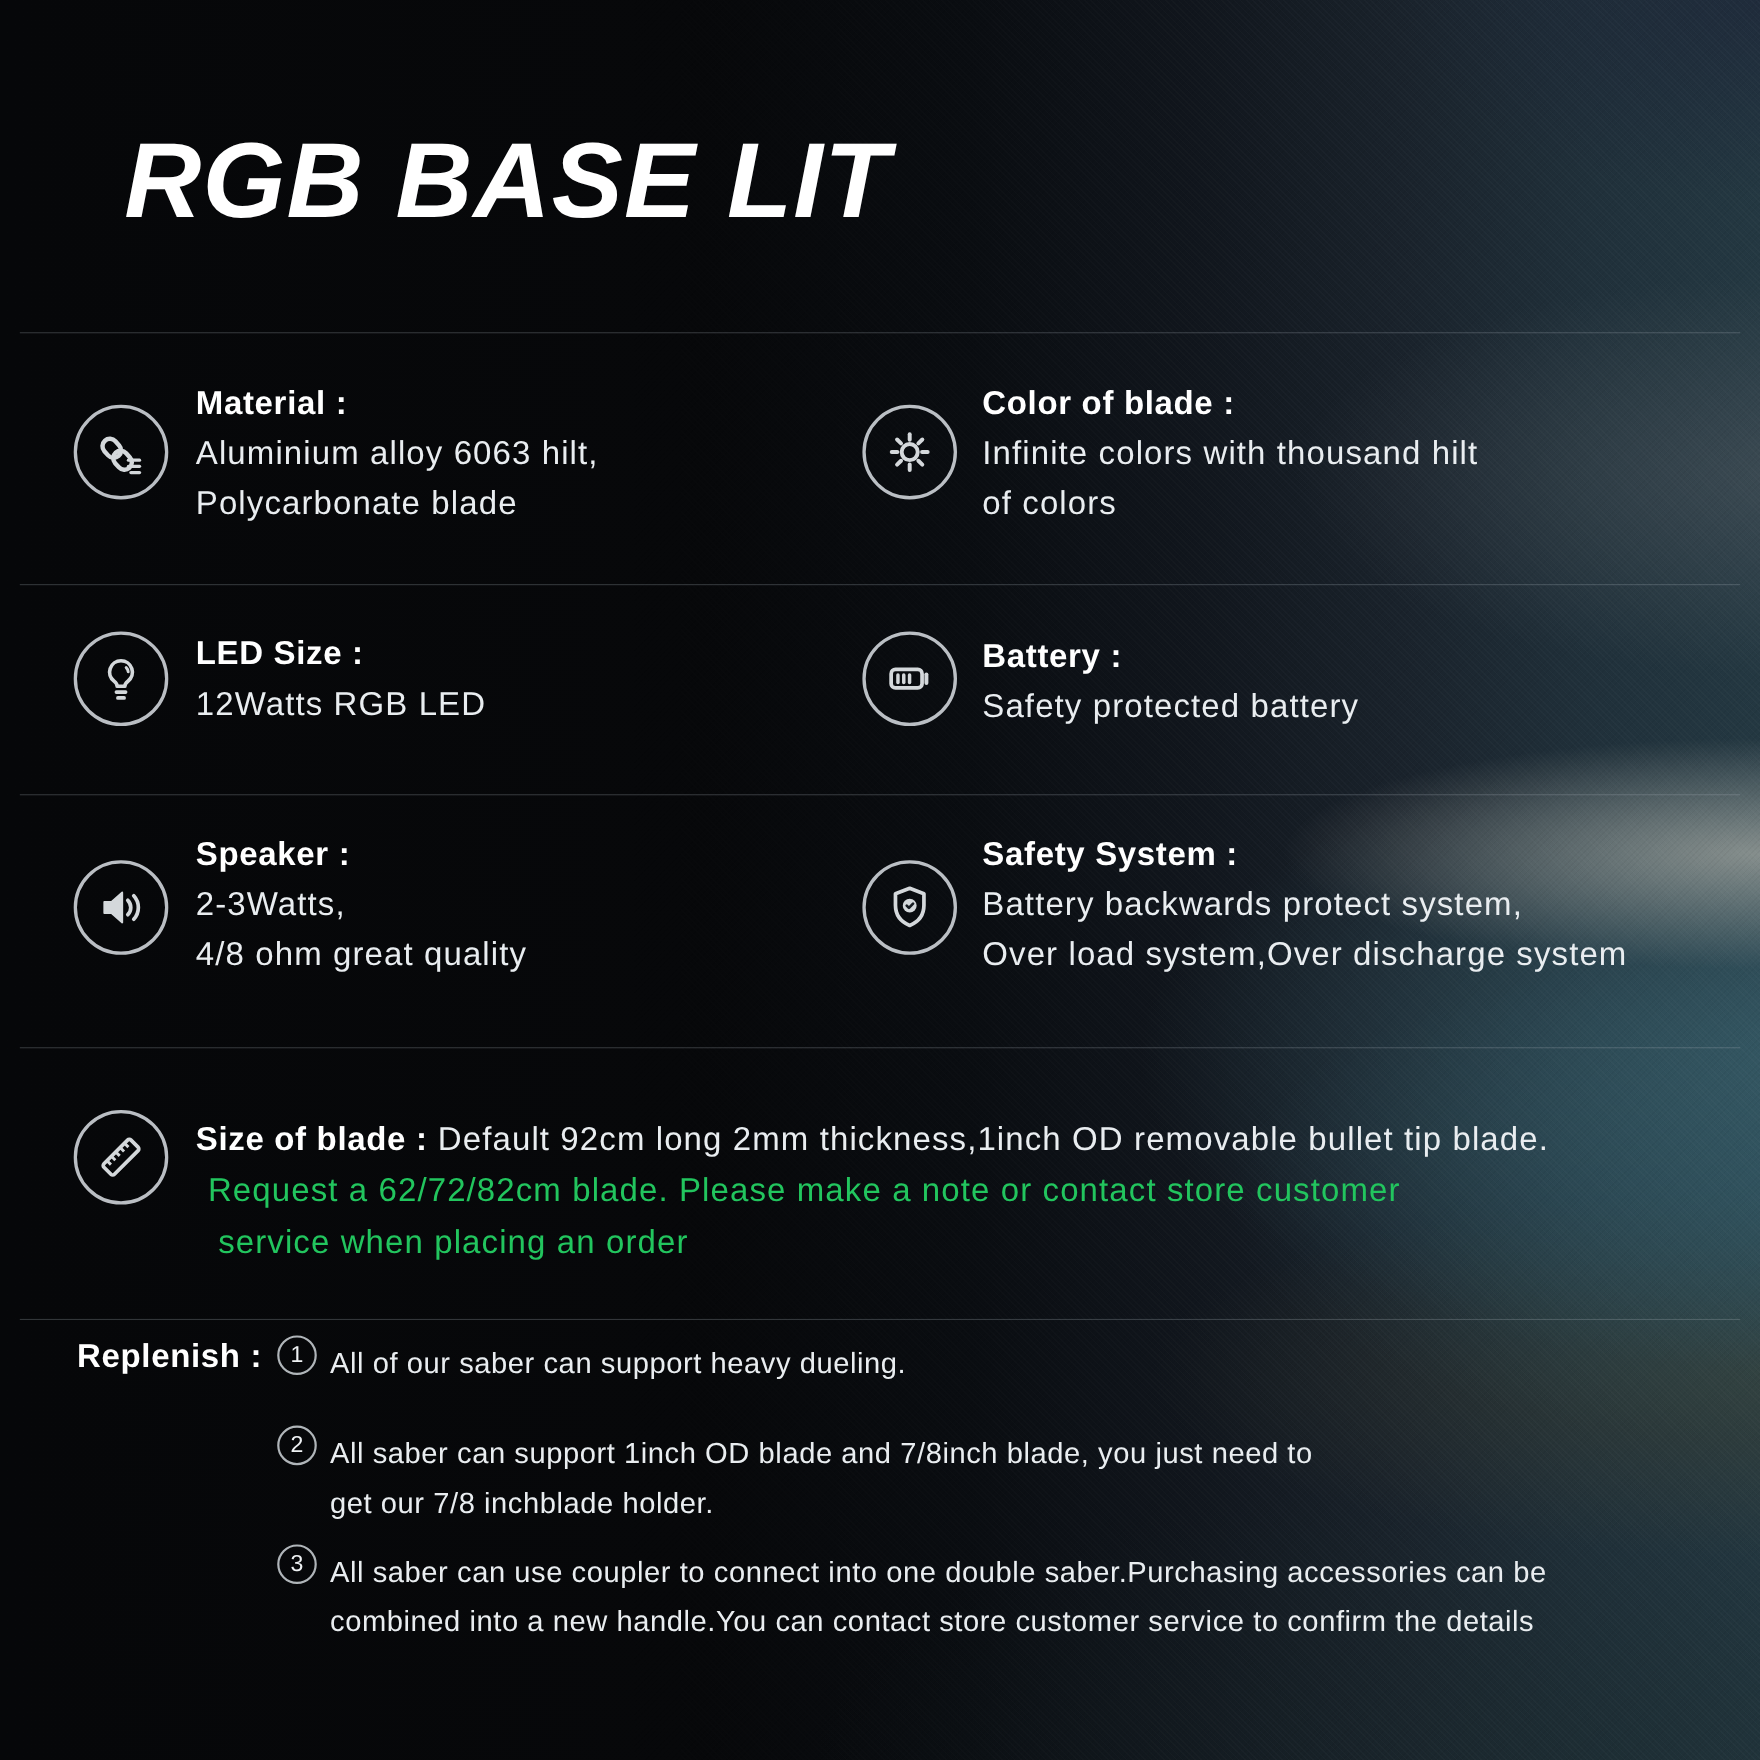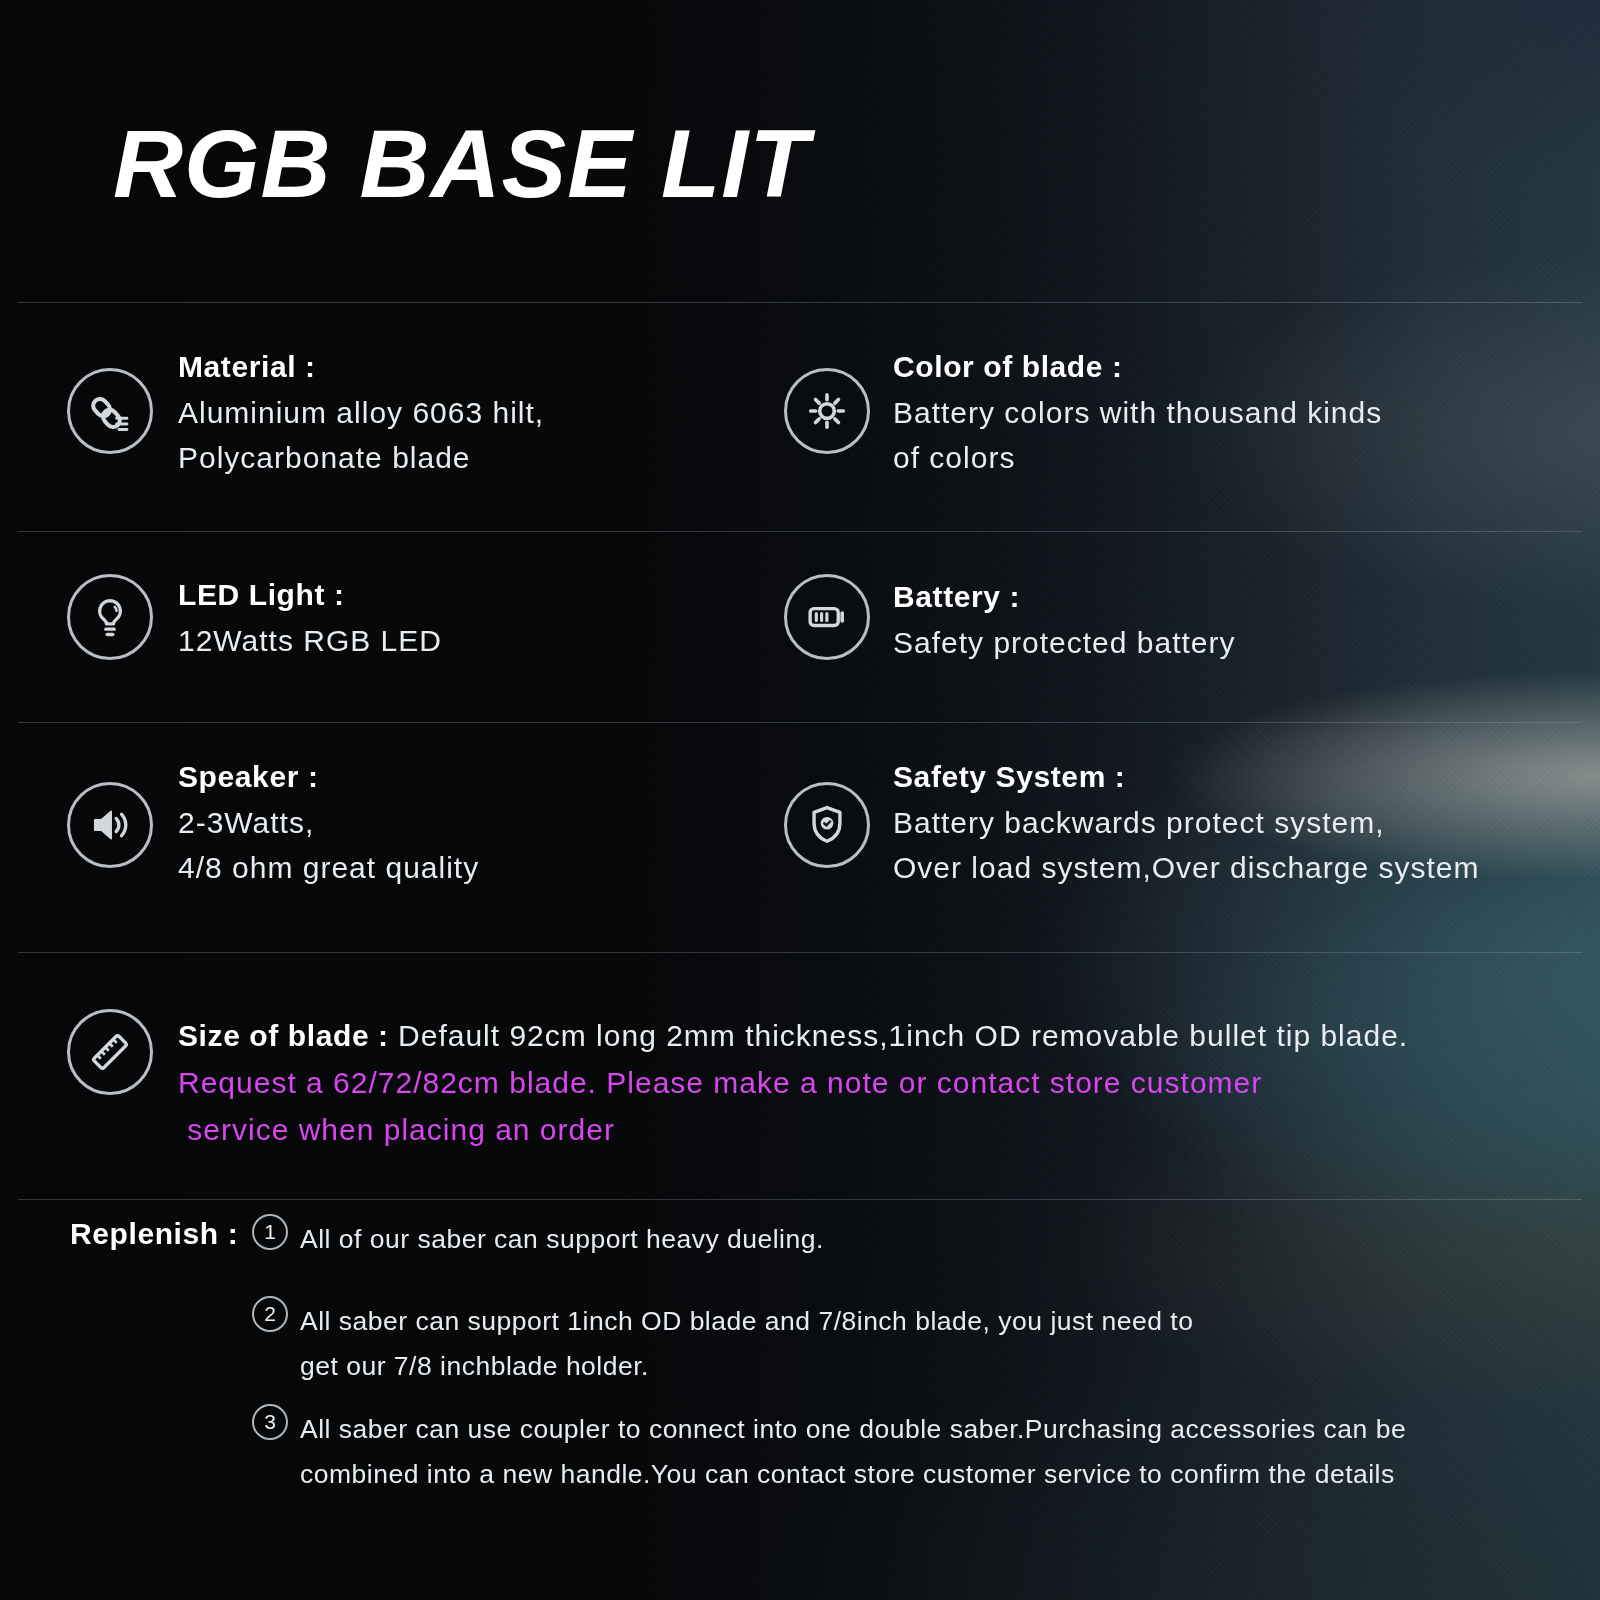--- a/index.html
+++ b/index.html
@@ -38,21 +38,21 @@
     position:absolute;width:86px;height:86px;border-radius:50%;
     border:3px solid rgba(206,211,216,0.9);
     display:flex;align-items:center;justify-content:center;box-sizing:border-box;
   }
   .icon-circle svg{width:54px;height:54px;}
   .feature{position:absolute;white-space:nowrap;}
   .feature .h{font-size:30px;font-weight:bold;color:#ffffff;letter-spacing:.6px;line-height:46px;}
   .feature .l{font-size:30px;color:#e9edf0;letter-spacing:1px;line-height:45px;}
   .size-line{position:absolute;white-space:nowrap;font-size:30px;letter-spacing:1px;line-height:47px;color:#e9edf0;}
   .size-line .sh{font-weight:bold;color:#fff;letter-spacing:.6px;text-align:center;}
-  .blue{color:#d946ef;}
+  .blue{color:#22c55e;margin-left:11px;}
   .rep-label{position:absolute;font-size:30px;font-weight:bold;color:#fff;letter-spacing:.6px;white-space:nowrap;text-align:right;}
   .badge{
     position:absolute;width:36px;height:36px;border-radius:50%;box-sizing:border-box;
     border:2px solid rgba(206,211,216,0.85);color:#eef1f3;
     display:flex;align-items:center;justify-content:center;font-size:21px;
   }
   .rep-text{position:absolute;font-size:26.5px;letter-spacing:.5px;line-height:45px;color:#e9edf0;white-space:nowrap;}
 </style>
 </head>
 <body>
@@ -95,34 +95,34 @@
       <path d="M9.5 24H14"></path>
       <path d="M34 24h4.5"></path>
     <path d="M13.8 13.8l3.2 3.2"></path>
       <path d="M31 31l3.2 3.2"></path>
       <path d="M34.2 13.8L31 17"></path>
       <path d="M17 31l-3.2 3.2"></path>
   </svg>
 </div>
 <div class="feature" style="left:893px;top:344px">
   <div class="h">Color of blade :</div>
-  <div class="l">Battery colors with thousand kinds</div>
+  <div class="l">Infinite colors with thousand hilt</div>
   <div class="l">of colors</div>
 </div>
 
 <div class="icon-circle" style="left:67px;top:574px">
   <svg viewBox="0 0 48 48" fill="none" stroke="#d4d8db" stroke-width="3" stroke-linecap="round" stroke-linejoin="round">
     <path d="M24 9.5a9.2 9.2 0 0 1 5.6 16.5c-1.5 1.2-2.5 2.6-2.5 4.1h-6.2c0-1.5-1-2.9-2.5-4.1A9.2 9.2 0 0 1 24 9.5z"></path>
     <path d="M28.2 15a5 5 0 0 1 1.6 3.4" stroke-width="2.4"></path>
     <path d="M20.3 34.8h7.4"></path>
       <path d="M21.5 39.5h5"></path>
   </svg>
 </div>
 <div class="feature" style="left:178px;top:572px">
-  <div class="h">LED Light :</div>
+  <div class="h">LED Size :</div>
   <div class="l">12Watts RGB LED</div>
 </div>
 
 <div class="icon-circle" style="left:784px;top:574px">
   <svg viewBox="0 0 48 48" fill="none" stroke="#d4d8db" stroke-linecap="round">
     <rect x="9" y="16.5" width="25" height="15" rx="3.5" stroke-width="3"></rect>
     <path d="M14.5 21v6" stroke-width="2.8"></path>
       <path d="M19.2 21v6" stroke-width="2.8"></path>
       <path d="M23.9 21v6" stroke-width="2.8"></path>
     <path d="M37.5 20.5v7" stroke-width="3.2"></path>

